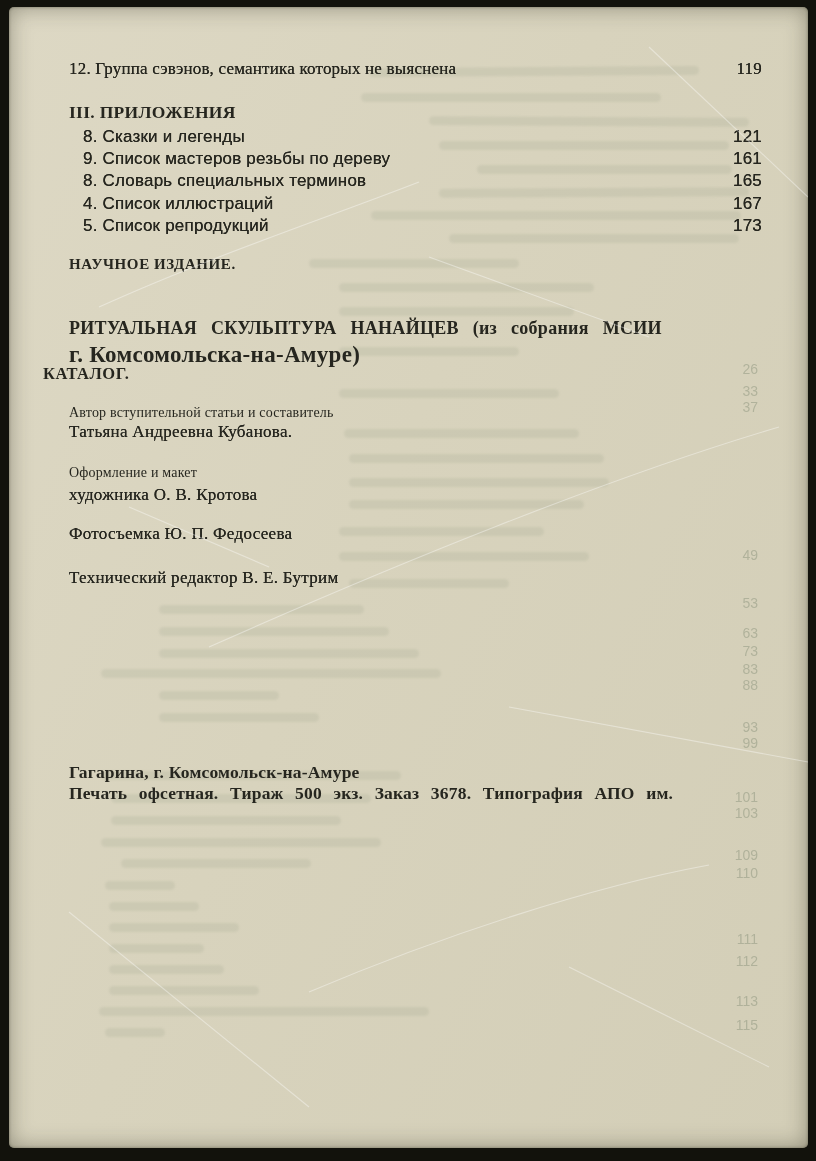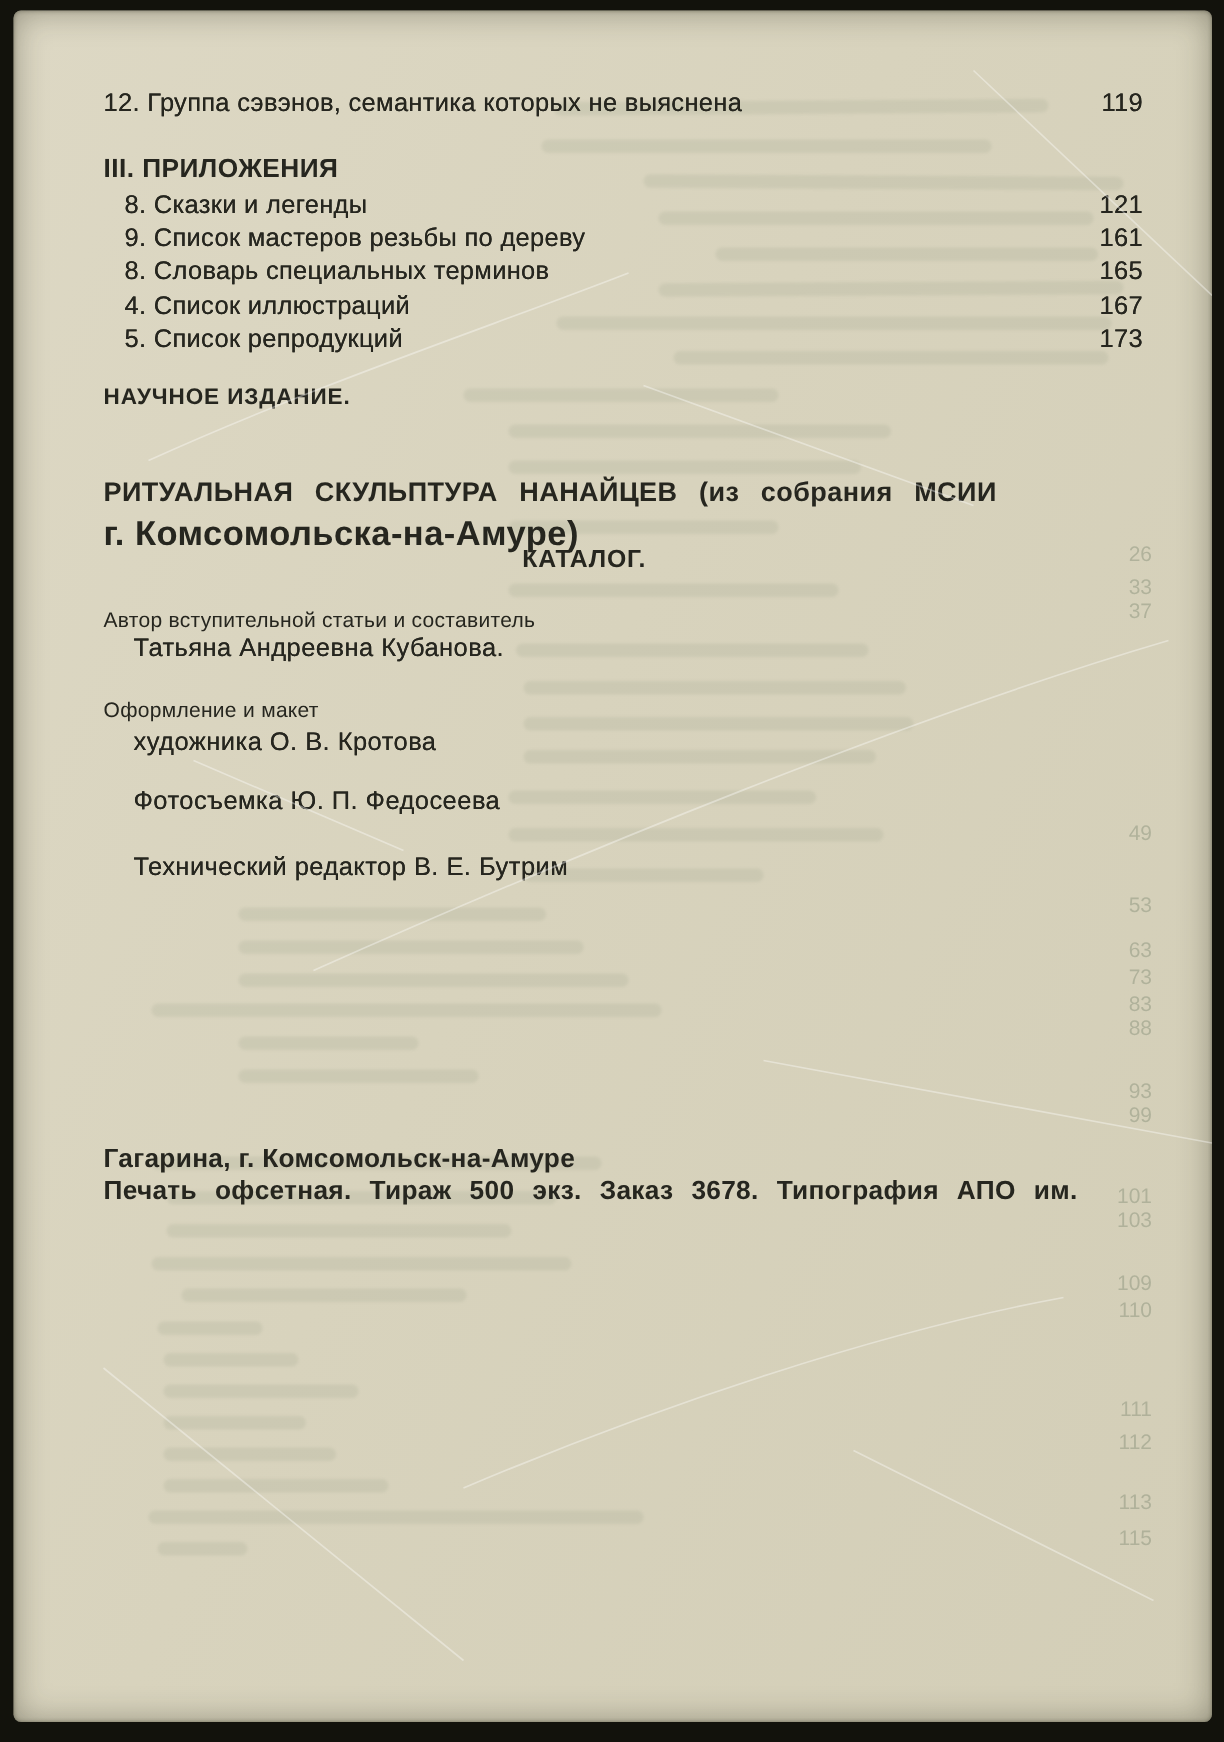--- a/index.html
+++ b/index.html
@@ -11,45 +11,45 @@
     overflow:hidden;
   }
   .page {
     position:absolute; left:9px; top:7px; right:8px; bottom:13px;
     background:linear-gradient(115deg,#ddd8c4 0%, #d8d3bd 45%, #d3ceb7 100%);
     border-radius:5px;
     box-shadow: inset 0 0 22px rgba(35,35,20,.38), inset 0 0 3px rgba(35,35,20,.45);
     color:#26261f;
   }
   .content { position:absolute; left:60px; right:46px; top:0; bottom:0; z-index:3; }
-  .abs { position:absolute; left:0; right:0; }
+  .abs { position:absolute; left:0; right:0;font-family:Liberation Serif, serif; }
   .toc-row { display:flex; justify-content:space-between; font-size:17px; letter-spacing:.2px; text-shadow:0 0 .4px currentColor; }
   .toc-row .pg { font-variant-numeric:tabular-nums; }
   .sec-title { font-weight:bold; font-size:17.5px; letter-spacing:.3px; }
   .toc-list { position:absolute; left:0; right:0; }
   .toc-list .toc-row { height:22.2px; }
   .toc-list .label { padding-left:14px; }
   .note { font-weight:bold; font-size:15px; letter-spacing:.6px; }
   .book-title { font-weight:bold; font-size:18px; letter-spacing:.3px; word-spacing:9px; }
   .book-title2 { font-weight:bold; font-size:23px; letter-spacing:.3px; }
-  .katalog { font-weight:bold; font-size:16.5px; letter-spacing:.5px; text-align:center; transform:translateX(-26px); }
+  .katalog { font-weight:bold; font-size:16.5px; letter-spacing:.5px; transform:translateX(-26px); }
   .role { font-size:14px; letter-spacing:.2px; }
-  .person { font-size:17px; letter-spacing:.3px; text-shadow:0 0 .4px currentColor;margin-left:20px; }
+  .person { font-size:17px; letter-spacing:.3px; text-shadow:0 0 .4px currentColor; }
   .print-info { font-weight:bold; font-size:17.5px; letter-spacing:.2px; word-spacing:7px;margin-top:44px; }
   .print-info2 { font-weight:bold; font-size:17.5px; letter-spacing:.2px; }
   .folio { font-weight:bold; font-size:17px; text-align:center; letter-spacing:1px; transform:translateX(14px); }
 
   
   .ghost { position:absolute; inset:0; z-index:1; }
   .gbar {
     position:absolute; height:9px; border-radius:5px;
     background:#7e8a72; opacity:.13; filter:blur(1.2px);
   }
   .gnum {
-    position:absolute; right:40px; font-size:14px; color:#76826b; opacity:.38;
+    position:absolute; right:50px; font-size:14px; color:#76826b; opacity:.38;
     filter:blur(.5px); font-variant-numeric:tabular-nums;
   }
 
   .scratches { position:absolute; inset:0; z-index:4; pointer-events:none; }
 </style>
 </head>
 <body>
 
 <div class="page">
 

